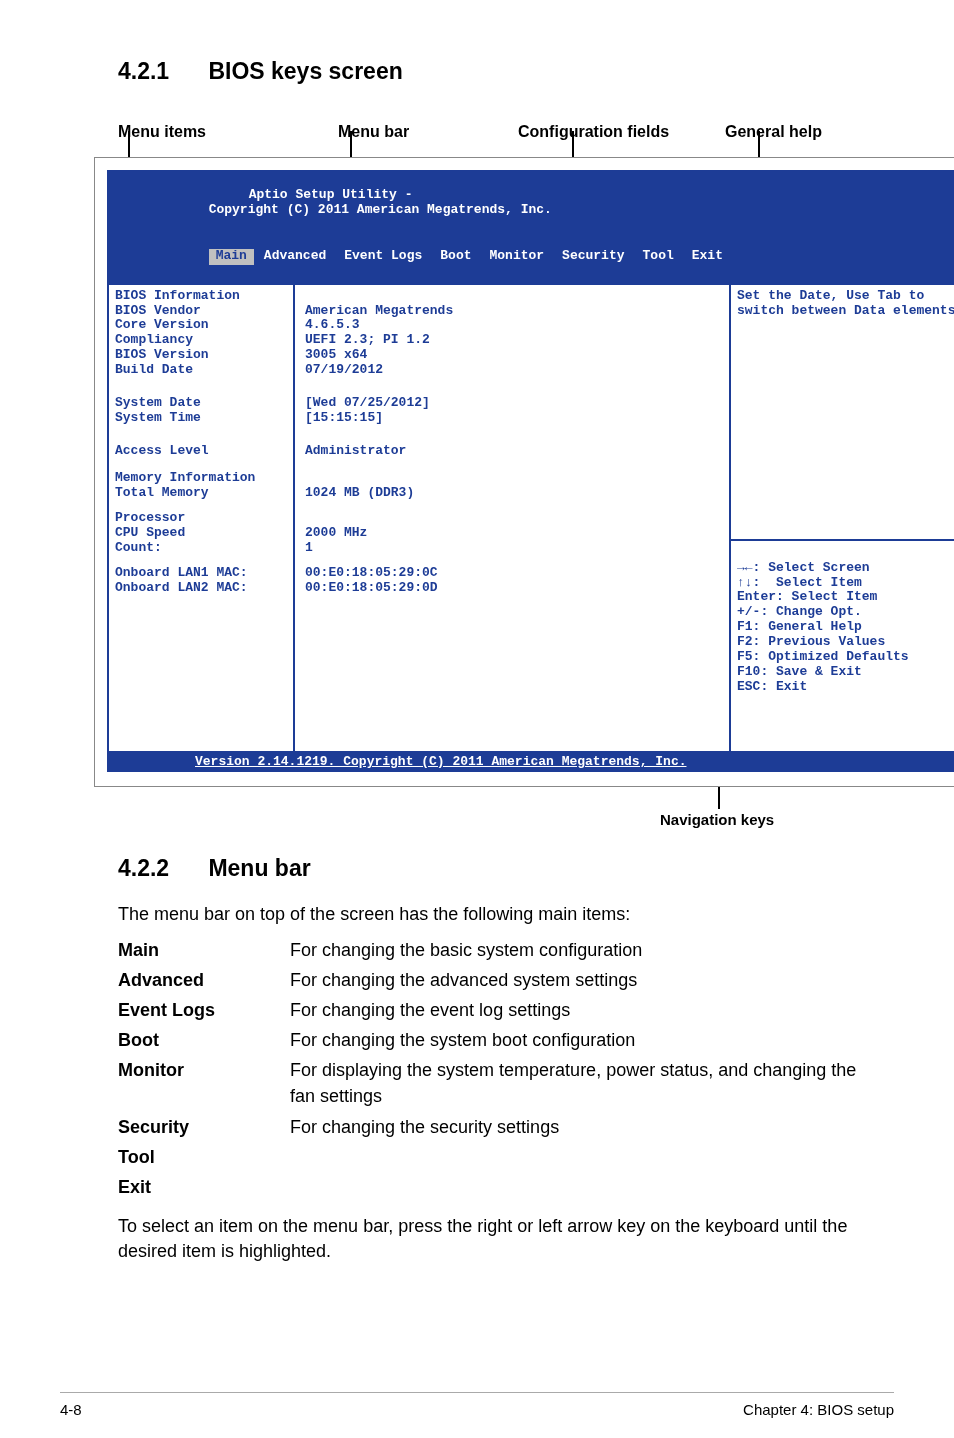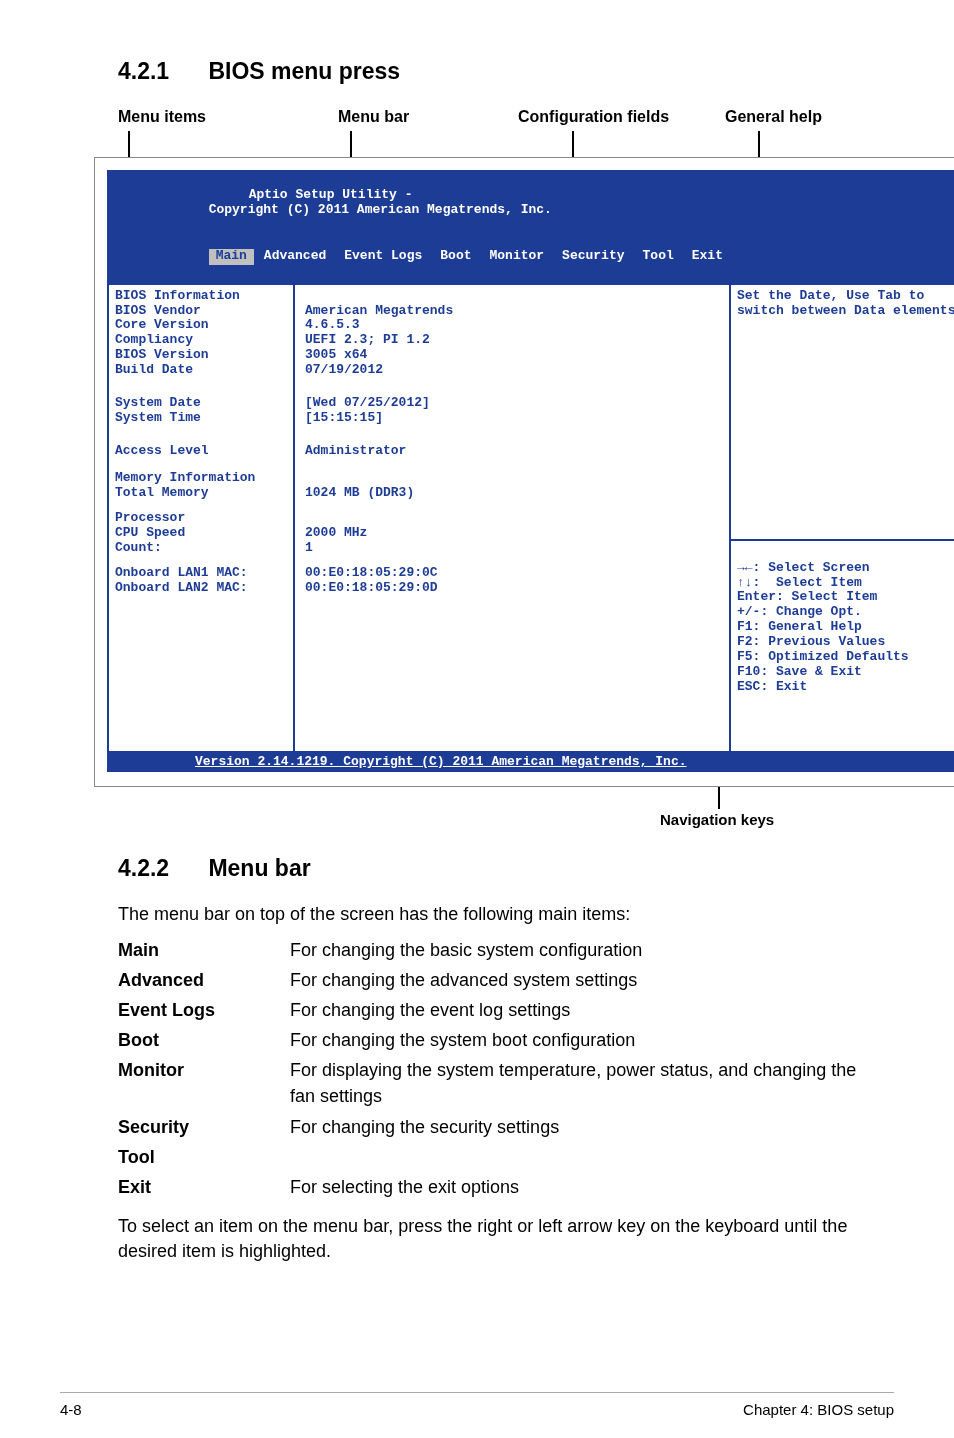--- a/index.html
+++ b/index.html
@@ -24,21 +24,21 @@
   .sec-num { display: inline-block; width: 84px; }
 
   
   .diag-labels {
     position: relative;
     margin-left: 58px;
     height: 24px;
     font-weight: bold;
     font-size: 16px;
   }
-  .diag-labels span { position: absolute; top: 1px; }
+  .diag-labels span { position: absolute; top: 16px; }
   .lbl-menu-items { left: 0; }
   .lbl-menu-bar   { left: 220px; }
   .lbl-conf       { left: 400px; }
   .lbl-gen-help   { left: 607px; }
 
   
   .pointer-wrap {
     position: relative;
     margin-left: 58px;
     height: 26px;
@@ -181,21 +181,21 @@
     justify-content: space-between;
   }
 </style>
 </head>
 <body>
 
 <div class="page">
 
   <div class="sec-heading">
     <span class="sec-num">4.2.1</span>
-    <span>BIOS menu press</span>
+    <span>BIOS keys screen</span>
   </div>
 
   <div class="diag-labels">
     <span class="lbl-menu-items">Menu items</span>
     <span class="lbl-menu-bar">Menu bar</span>
     <span class="lbl-conf">Configuration fields</span>
     <span class="lbl-gen-help">General help</span>
   </div>
   <div class="pointer-wrap">
     <div class="pointer p-items"></div>
@@ -334,21 +334,20 @@
     </div>
     <div class="def-row">
       <div class="def-term">Security</div>
       <div class="def-desc">For changing the security settings</div>
     </div>
     <div class="def-row">
       <div class="def-term">Tool</div>
     </div>
     <div class="def-row">
       <div class="def-term">Exit</div>
-      <div class="def-desc">For selecting the exit options</div>
     </div>
   </div>
 
   <div class="closing">To select an item on the menu bar, press the right or left arrow key on the keyboard until the desired item is highlighted.</div>
 
 </div>
 
 <div class="footer">
   <span>4-8</span>
   <span>Chapter 4: BIOS setup</span>

